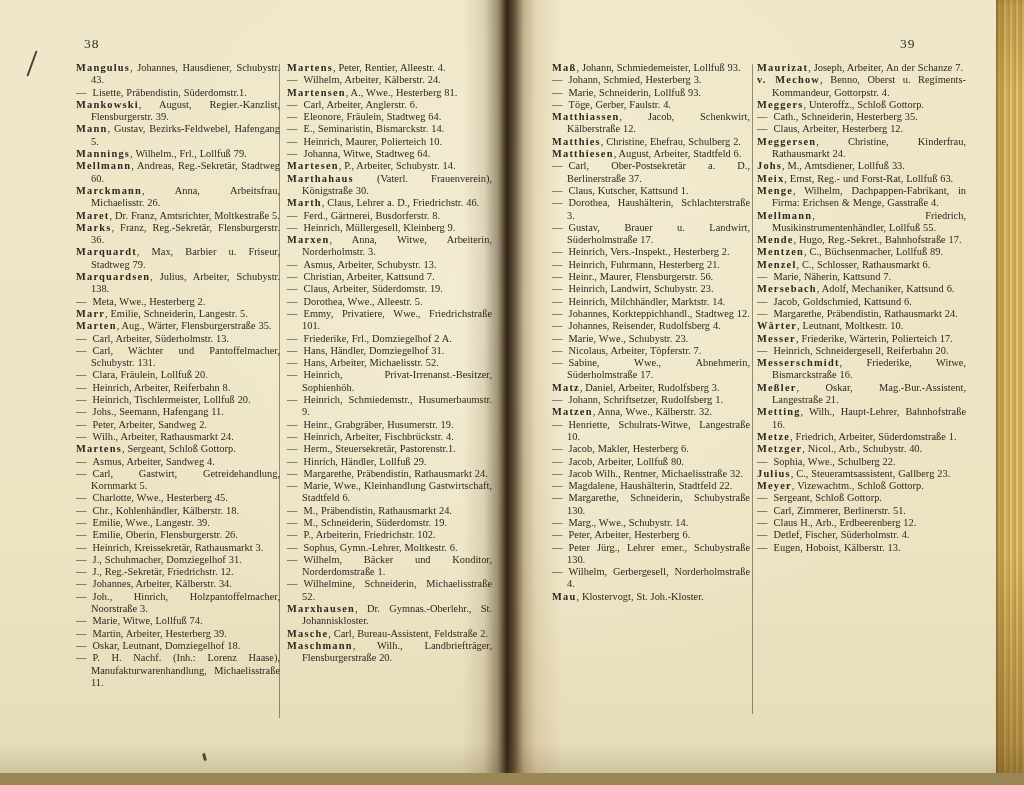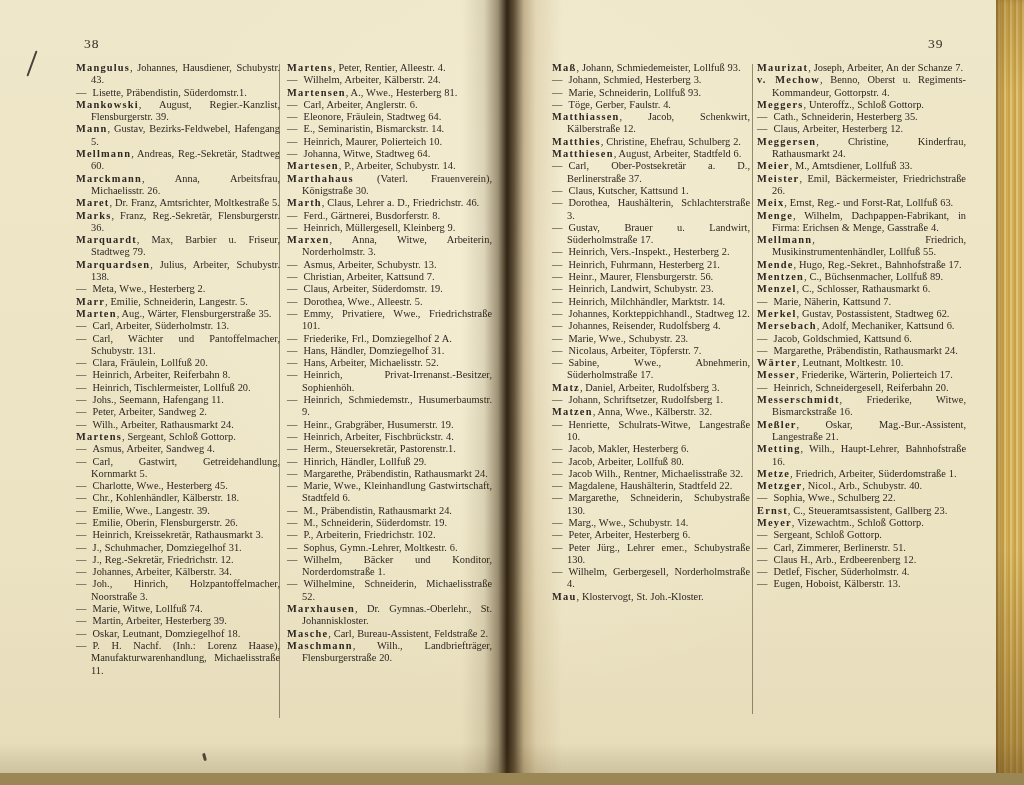--- a/index.html
+++ b/index.html
@@ -28,21 +28,21 @@
   }
   .edge-shadow-bottom {
     position:absolute; left:0; bottom:0; width:1024px; height:30px;
     background:linear-gradient(180deg, rgba(0,0,0,0), rgba(95,75,35,0.18));
   }
   .col-rule { position:absolute; width:1px; background:rgba(70,58,40,0.55); }
   #rule-left-page  { left:279px; top:64px; height:654px; }
   #rule-right-page { left:752px; top:64px; height:650px; }
   .pagenum { position:absolute; top:36px; font-size:13.5px; letter-spacing:1px; color:#332c24; }
   #pagenum-38 { left:84px; }
-  #pagenum-39 { left:928px; }
+  #pagenum-39 { left:900px; }
   .col { position:absolute; top:62px; text-align:justify; }
   #col-1 { left:76px;  width:204px; }
   #col-2 { left:287px; width:205px; }
   #col-3 { left:552px; width:198px; }
   #col-4 { left:757px; width:209px; }
   .entry {
     margin:0; padding-left:15px; text-indent:-15px;
     font-size:10.4px; line-height:12.3px; word-spacing:0.3px;
   }
   .entry .lead { font-weight:bold; letter-spacing:1.2px; }
@@ -64,20 +64,21 @@
   <div class="ink-speck"></div>
 
   <span class="pagenum" id="pagenum-38">38</span>
   <span class="pagenum" id="pagenum-39">39</span>
 
   <div class="col" id="col-1">
       <p class="entry"><span class="lead">Mangulus</span>, Johannes, Hausdiener, Schubystr. 43.</p>
       <p class="entry"><span class="dash">— </span>Lisette, Präbendistin, Süderdomstr.1.</p>
       <p class="entry"><span class="lead">Mankowski</span>, August, Regier.-Kanzlist, Flensburgerstr. 39.</p>
       <p class="entry"><span class="lead">Mann</span>, Gustav, Bezirks-Feldwebel, Hafengang 5.</p>
+      <p class="entry"><span class="lead">Mannings</span>, Wilhelm., Frl., Lollfuß 79.</p>
       <p class="entry"><span class="lead">Mellmann</span>, Andreas, Reg.-Sekretär, Stadtweg 60.</p>
       <p class="entry"><span class="lead">Marckmann</span>, Anna, Arbeitsfrau, Michaelisstr. 26.</p>
       <p class="entry"><span class="lead">Maret</span>, Dr. Franz, Amtsrichter, Moltkestraße 5.</p>
       <p class="entry"><span class="lead">Marks</span>, Franz, Reg.-Sekretär, Flensburgerstr. 36.</p>
       <p class="entry"><span class="lead">Marquardt</span>, Max, Barbier u. Friseur, Stadtweg 79.</p>
       <p class="entry"><span class="lead">Marquardsen</span>, Julius, Arbeiter, Schubystr. 138.</p>
       <p class="entry"><span class="dash">— </span>Meta, Wwe., Hesterberg 2.</p>
       <p class="entry"><span class="lead">Marr</span>, Emilie, Schneiderin, Langestr. 5.</p>
       <p class="entry"><span class="lead">Marten</span>, Aug., Wärter, Flensburgerstraße 35.</p>
       <p class="entry"><span class="dash">— </span>Carl, Arbeiter, Süderholmstr. 13.</p>
@@ -183,43 +184,41 @@
       <p class="entry"><span class="dash">— </span>Wilhelm, Gerbergesell, Norderholmstraße 4.</p>
       <p class="entry"><span class="lead">Mau</span>, Klostervogt, St. Joh.-Kloster.</p>
     </div>
   <div class="col" id="col-4">
       <p class="entry"><span class="lead">Maurizat</span>, Joseph, Arbeiter, An der Schanze 7.</p>
       <p class="entry"><span class="lead">v. Mechow</span>, Benno, Oberst u. Regiments-Kommandeur, Gottorpstr. 4.</p>
       <p class="entry"><span class="lead">Meggers</span>, Unteroffz., Schloß Gottorp.</p>
       <p class="entry"><span class="dash">— </span>Cath., Schneiderin, Hesterberg 35.</p>
       <p class="entry"><span class="dash">— </span>Claus, Arbeiter, Hesterberg 12.</p>
       <p class="entry"><span class="lead">Meggersen</span>, Christine, Kinderfrau, Rathausmarkt 24.</p>
-      <p class="entry"><span class="lead">Meier</span>, M., Amtsdiener, Lollfuß 33.</p>
-      <p class="entry"><span class="lead">Meister</span>, Emil, Bäckermeister, Friedrichstraße 26.</p>
+      <p class="entry"><span class="lead">Johs</span>, M., Amtsdiener, Lollfuß 33.</p>
       <p class="entry"><span class="lead">Meix</span>, Ernst, Reg.- und Forst-Rat, Lollfuß 63.</p>
       <p class="entry"><span class="lead">Menge</span>, Wilhelm, Dachpappen-Fabrikant, in Firma: Erichsen &amp; Menge, Gasstraße 4.</p>
       <p class="entry"><span class="lead">Mellmann</span>, Friedrich, Musikinstrumentenhändler, Lollfuß 55.</p>
       <p class="entry"><span class="lead">Mende</span>, Hugo, Reg.-Sekret., Bahnhofstraße 17.</p>
       <p class="entry"><span class="lead">Mentzen</span>, C., Büchsenmacher, Lollfuß 89.</p>
       <p class="entry"><span class="lead">Menzel</span>, C., Schlosser, Rathausmarkt 6.</p>
       <p class="entry"><span class="dash">— </span>Marie, Näherin, Kattsund 7.</p>
-      <p class="entry"><span class="lead">Merkel</span>, Gustav, Postassistent, Stadtweg 62.</p>
       <p class="entry"><span class="lead">Mersebach</span>, Adolf, Mechaniker, Kattsund 6.</p>
       <p class="entry"><span class="dash">— </span>Jacob, Goldschmied, Kattsund 6.</p>
       <p class="entry"><span class="dash">— </span>Margarethe, Präbendistin, Rathausmarkt 24.</p>
       <p class="entry"><span class="lead">Wärter</span>, Leutnant, Moltkestr. 10.</p>
       <p class="entry"><span class="lead">Messer</span>, Friederike, Wärterin, Polierteich 17.</p>
       <p class="entry"><span class="dash">— </span>Heinrich, Schneidergesell, Reiferbahn 20.</p>
       <p class="entry"><span class="lead">Messerschmidt</span>, Friederike, Witwe, Bismarckstraße 16.</p>
       <p class="entry"><span class="lead">Meßler</span>, Oskar, Mag.-Bur.-Assistent, Langestraße 21.</p>
       <p class="entry"><span class="lead">Metting</span>, Wilh., Haupt-Lehrer, Bahnhofstraße 16.</p>
       <p class="entry"><span class="lead">Metze</span>, Friedrich, Arbeiter, Süderdomstraße 1.</p>
       <p class="entry"><span class="lead">Metzger</span>, Nicol., Arb., Schubystr. 40.</p>
       <p class="entry"><span class="dash">— </span>Sophia, Wwe., Schulberg 22.</p>
-      <p class="entry"><span class="lead">Ernst</span>, C., Steueramtsassistent, Gallberg 23.</p>
+      <p class="entry"><span class="lead">Julius</span>, C., Steueramtsassistent, Gallberg 23.</p>
       <p class="entry"><span class="lead">Meyer</span>, Vizewachtm., Schloß Gottorp.</p>
       <p class="entry"><span class="dash">— </span>Sergeant, Schloß Gottorp.</p>
       <p class="entry"><span class="dash">— </span>Carl, Zimmerer, Berlinerstr. 51.</p>
       <p class="entry"><span class="dash">— </span>Claus H., Arb., Erdbeerenberg 12.</p>
       <p class="entry"><span class="dash">— </span>Detlef, Fischer, Süderholmstr. 4.</p>
       <p class="entry"><span class="dash">— </span>Eugen, Hoboist, Kälberstr. 13.</p>
     </div>
 
   <div class="col-rule" id="rule-left-page"></div>
   <div class="col-rule" id="rule-right-page"></div>

